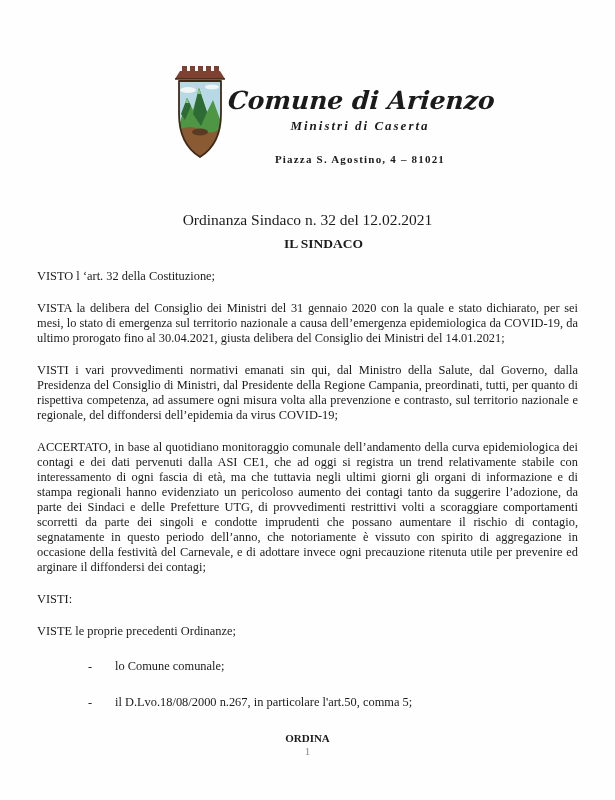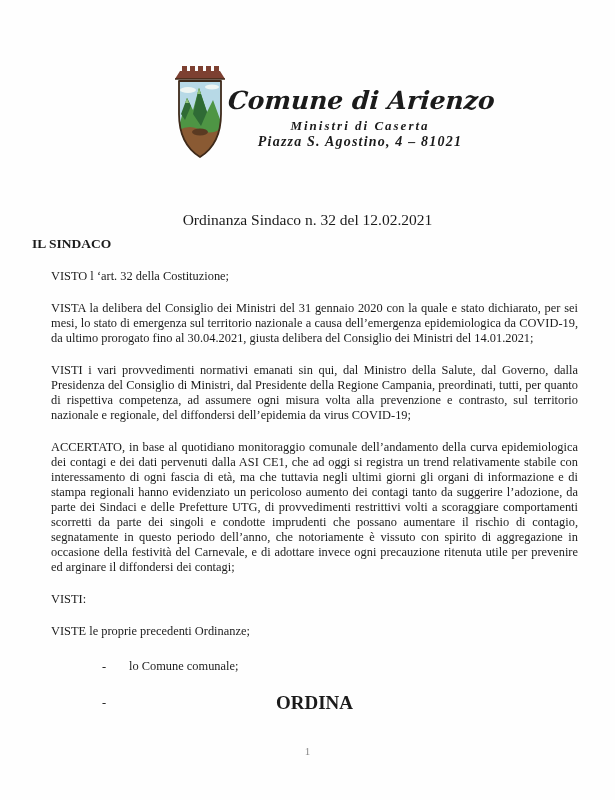--- a/index.html
+++ b/index.html
@@ -46,24 +46,23 @@
   }
   .province {
     margin-top: 2px;
     font-size: 13px;
     font-weight: bold;
     font-style: italic;
     letter-spacing: 2px;
     line-height: 16px;
   }
   .address-line {
-    margin-top: 1px;
-    font-size: 14px;
-    font-weight: bold;
-    font-style: italic;
+    margin-top: 19px;
+    font-size: 11px;
+    font-weight: bold;
     letter-spacing: 1.2px;
     line-height: 13px;
     white-space: nowrap;
   }
   .cf-line {
     margin-top: 1px;
     font-size: 10.5px;
     font-weight: bold;
     font-style: italic;
     letter-spacing: 2.5px;
@@ -74,29 +73,30 @@
   
   .doc-title {
     margin-top: 32px;
     text-align: center;
     font-size: 15.5px;
     font-weight: normal;
     line-height: 19px;
   }
   .doc-subtitle {
     margin-top: 6px;
+    text-align: center;
     font-size: 13.5px;
     font-weight: bold;
     line-height: 17px;
     margin-left: 32px;
   }
 
   
   .doc-body {
-    padding: 17px 37px 0 51px;
+    padding: 17px 37px 0 37px;
     font-size: 12.4px;
     line-height: 15px;
     text-align: justify;
   }
   .doc-body p { margin-bottom: 17px; }
   .recitals-list {
     list-style: none;
     margin-top: 20px;
   }
   .recitals-list li {
@@ -106,21 +106,21 @@
     text-align: left;
   }
   .recitals-list .dash {
     position: absolute;
     left: 51px;
   }
   .order-heading {
     margin-top: 3px;
     text-align: center;
     font-weight: bold;
-    font-size: 19px;
+    font-size: 11px;
   }
 
   
   .page-number {
     position: absolute;
     left: 0; right: 0;
     top: 745px;
     text-align: center;
     font-size: 11px;
     color: #8a8a8a;
@@ -185,20 +185,21 @@
     <p>VISTI:</p>
     <p>VISTE le proprie precedenti Ordinanze;</p>
 
     <ul class="recitals-list">
       <li>
         <span class="dash">-</span>
         <span>lo Comune comunale;</span>
       </li>
       <li>
         <span class="dash">-</span>
+        <span>il D.Lvo.18/08/2000 n.267, in particolare l'art.50, comma 5;</span>
       </li>
     </ul>
 
     <div class="order-heading">ORDINA</div>
   </div>
 
   <div class="page-number">1</div>
 </div>
 
 </body></html>

